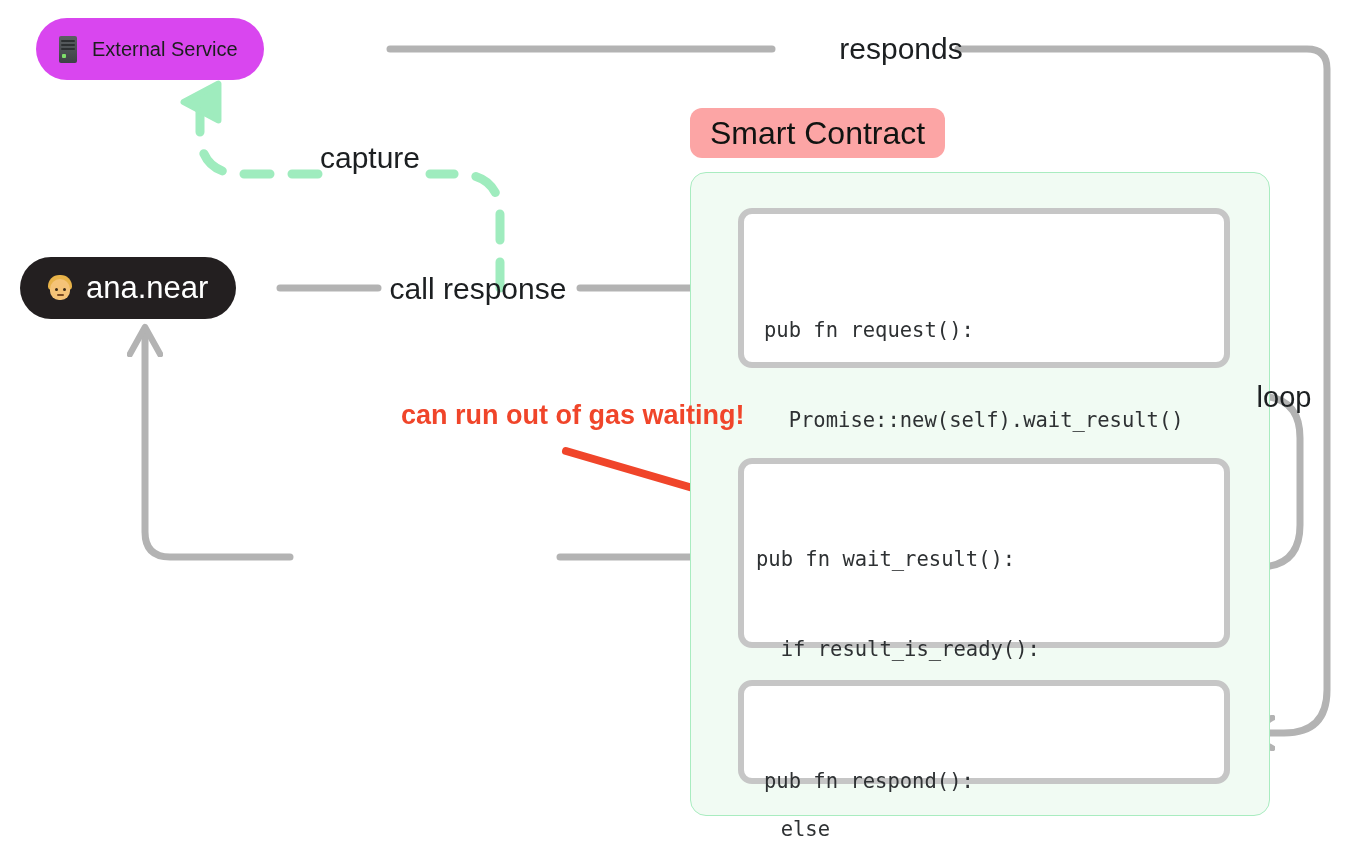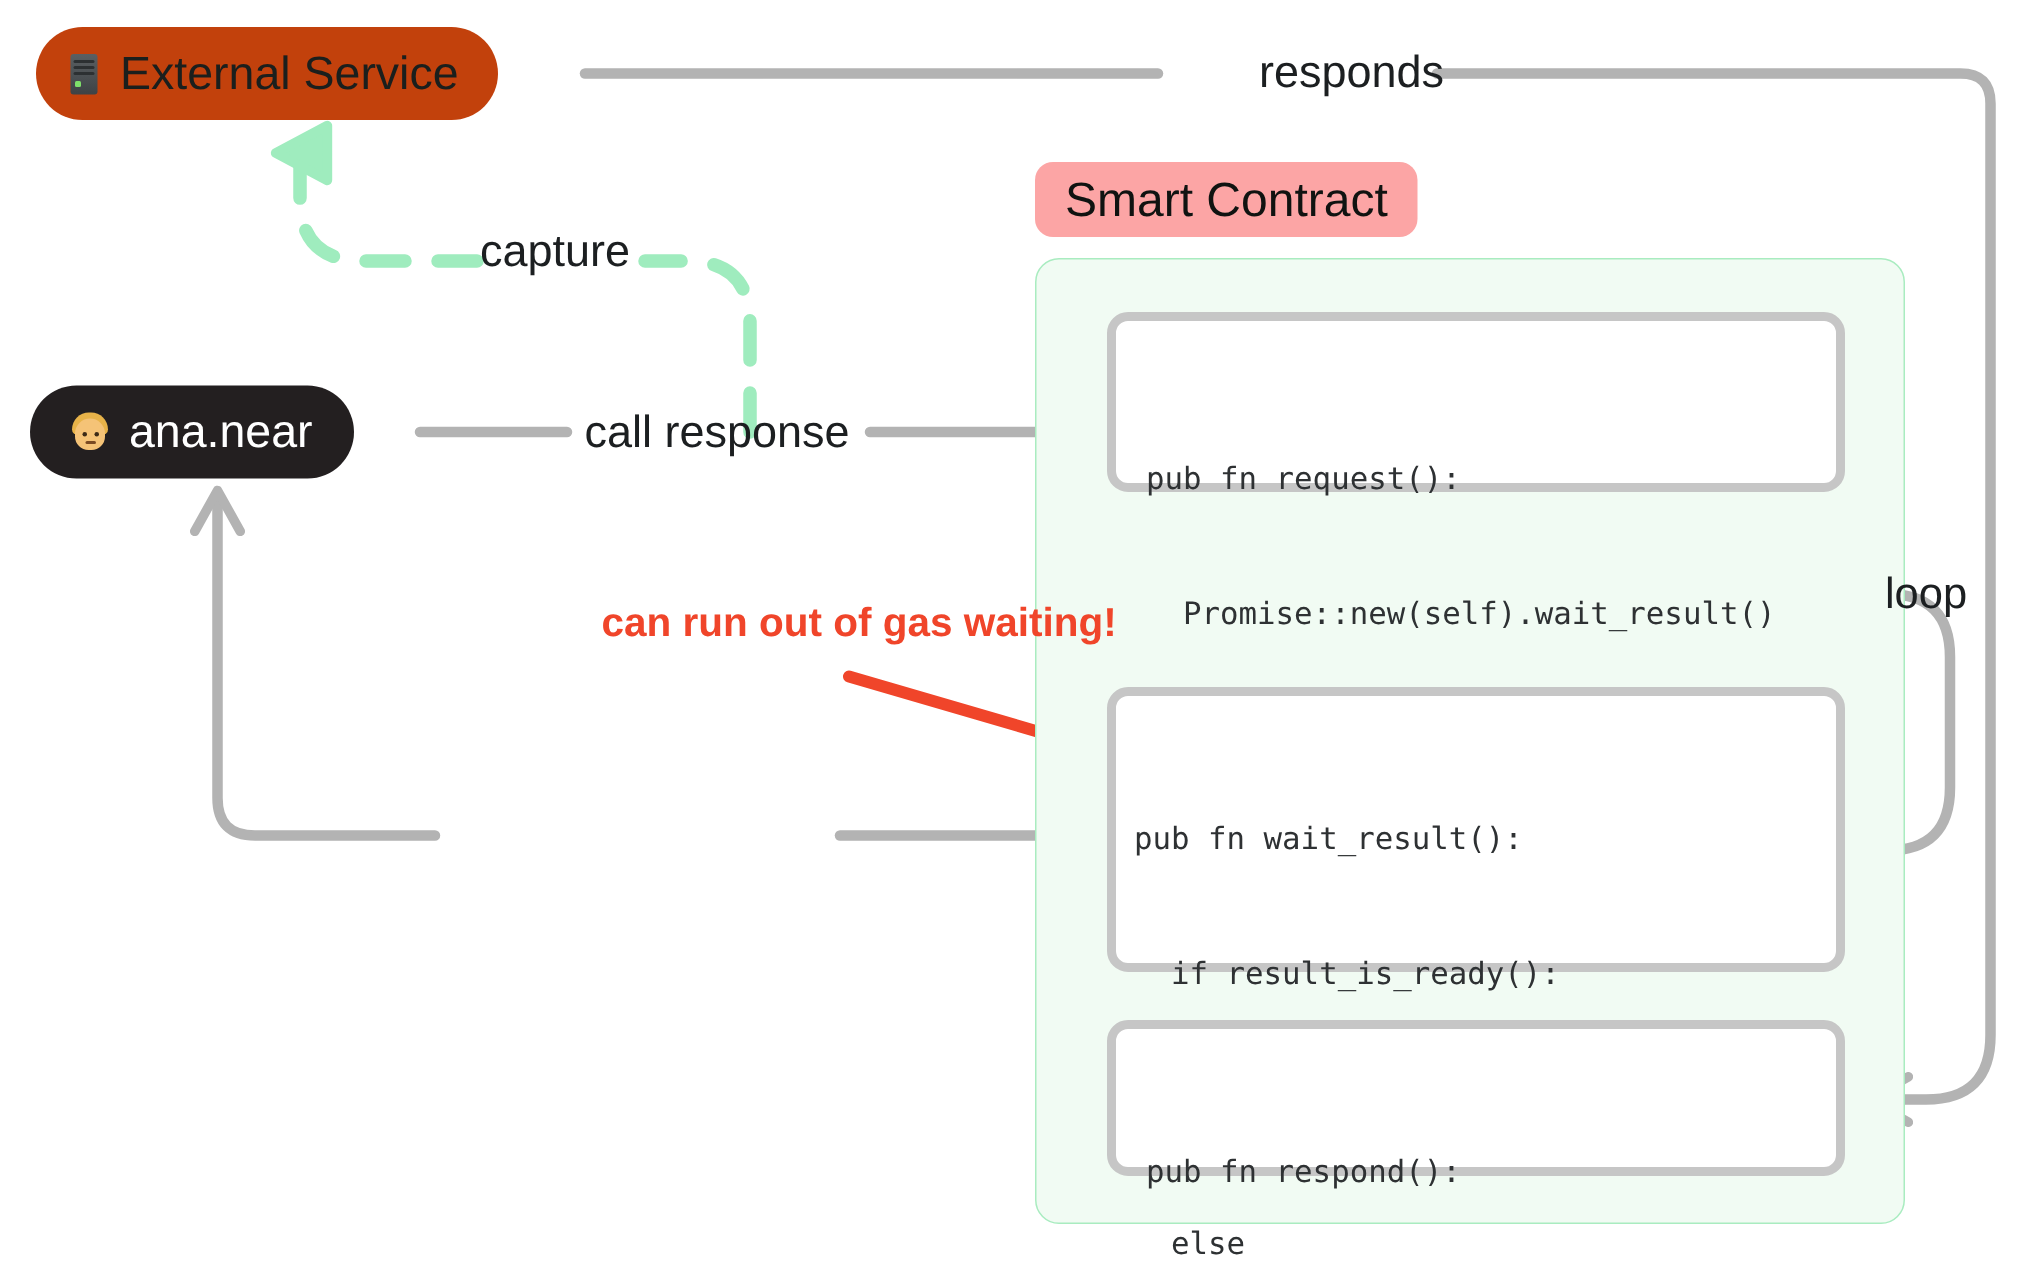--- a/index.html
+++ b/index.html
@@ -30,27 +30,27 @@
   
   .pill {
     position: absolute;
     display: flex;
     align-items: center;
     box-sizing: border-box;
     border-radius: 999px;
     white-space: nowrap;
   }
   .pill-ext {
-    left: 24px;
+    left: 36px;
     top: 18px;
     height: 62px;
     padding: 0 26px 0 22px;
-    background: #c2410c;
+    background: #d946ef;
     color: #1b1f1d;
-    font-size: 31px;
+    font-size: 20px;
     gap: 14px;
   }
   .pill-user {
     left: 20px;
     top: 257px;
     height: 62px;
     padding: 0 28px 0 26px;
     background: #231F20;
     color: #ffffff;
     font-size: 31px;
@@ -162,21 +162,21 @@
     background: #ffffff;
     border: 6px solid #C6C6C6;
     border-radius: 14px;
     padding: 16px 20px;
     font-family: "DejaVu Sans Mono", monospace;
     font-size: 20.5px;
     line-height: 30px;
     color: #2e3133;
     white-space: pre;
   }
-  .code-1 { left: 738px; top: 208px; width: 492px; height: 120px; padding-top: 30px; border-radius: 14px; }
+  .code-1 { left: 738px; top: 208px; width: 492px; height: 160px; padding-top: 41px; border-radius: 14px; }
   .code-2 { left: 738px; top: 458px; width: 492px; height: 190px; padding-top: 20px; padding-left: 12px; }
   .code-3 { left: 738px; top: 680px; width: 492px; height: 104px; padding-top: 20px; }
   .code-line { display: block; }
 
   
   .edge-label {
     position: absolute;
     font-size: 30px;
     color: #1c1f21;
     white-space: nowrap;
@@ -294,21 +294,21 @@
     
   </div>
 
   <div class="code-box code-3">
     <span class="code-line">pub fn respond():</span>
     
   </div>
 
   <div class="edge-label" style="left:901px; top:49px;">responds</div>
 
-  <div class="edge-label" style="left:370px; top:168px;">capture</div>
+  <div class="edge-label" style="left:370px; top:158px;">capture</div>
 
   <div class="edge-label" style="left:478px; top:289px;">call response</div>
 
 
   <div class="edge-label edge-label-small" style="left:1284px; top:397px;">loop</div>
 
   <div class="warn-label">can run out of gas waiting!</div>
 
 </div>
 

